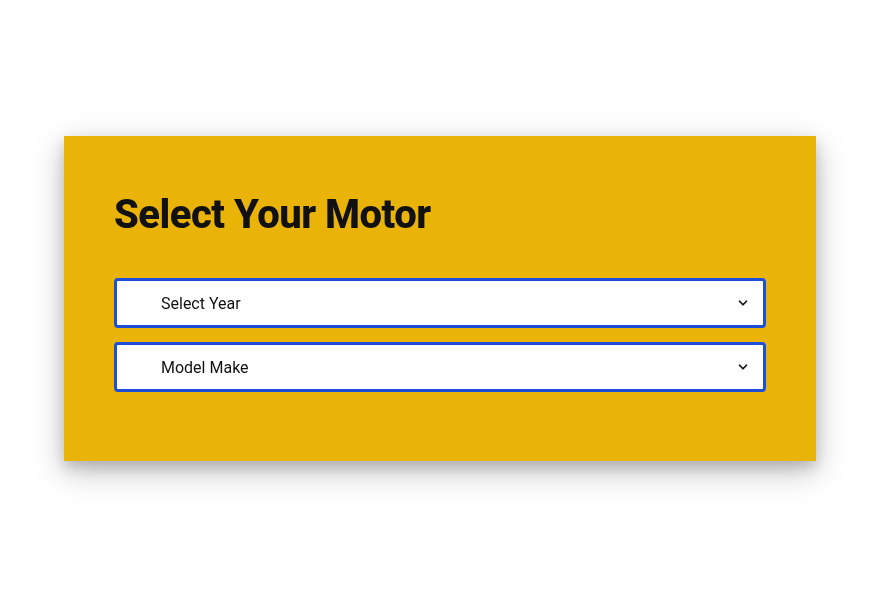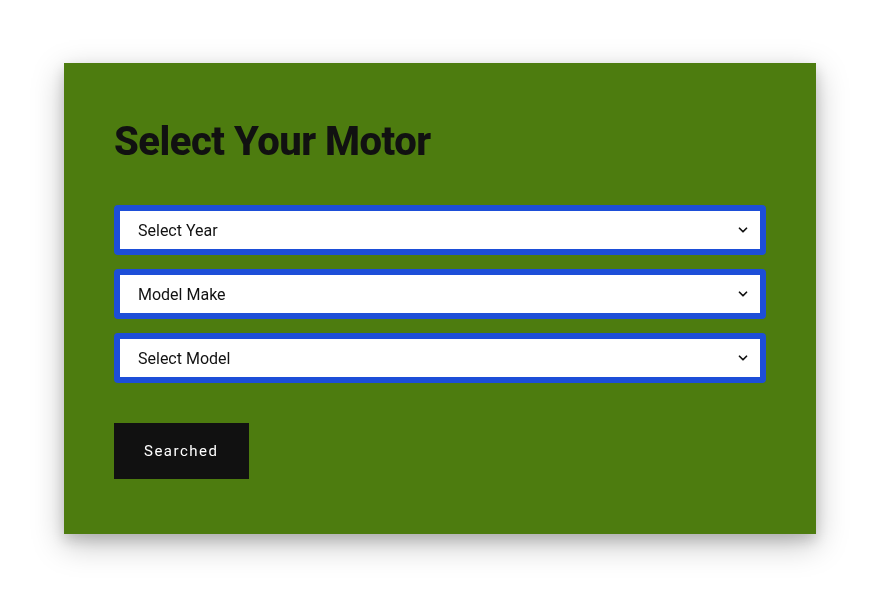--- a/index.html
+++ b/index.html
@@ -10,44 +10,44 @@
     body {
       font-family: -apple-system, BlinkMacSystemFont, "Segoe UI", Roboto, "Helvetica Neue", Arial, sans-serif;
       background: #ffffff;
       width: 880px;
       height: 597px;
       display: flex;
       align-items: center;
       justify-content: center;
     }
     .card {
-      background: #4d7c0f;
+      background: #eab308;
       width: 752px;
       padding: 55px 50px 55px 50px;
       box-shadow: 0 10px 30px rgba(0,0,0,0.25), 0 6px 12px rgba(0,0,0,0.15);
     }
     .title {
       font-size: 40px;
       font-weight: 800;
       color: #111111;
       letter-spacing: -0.5px;
       margin-bottom: 40px;
     }
     .select-wrapper {
       position: relative;
       width: 100%;
       margin-bottom: 14px;
     }
     .select-field {
       width: 100%;
       height: 50px;
-      border: 6px solid #1d4ed8;
+      border: 3px solid #1d4ed8;
       border-radius: 4px;
       background: #ffffff;
-      padding: 0 40px 0 18px;
+      padding: 0 40px 0 44px;
       font-size: 16px;
       color: #111111;
       appearance: none;
       -webkit-appearance: none;
       -moz-appearance: none;
       cursor: pointer;
       font-family: inherit;
       text-align: left;
       display: flex;
       align-items: center;
@@ -97,25 +97,14 @@
     <button type="button" class="select-field">
       <span>Model Make</span>
     </button>
     <span class="chevron">
       <svg viewBox="0 0 24 24" fill="none" stroke="#111111" stroke-width="3" stroke-linecap="round" stroke-linejoin="round">
           <polyline points="6 9 12 15 18 9"></polyline>
         </svg>
     </span>
   </div>
 
-  <div class="select-wrapper">
-    <button type="button" class="select-field">
-      <span>Select Model</span>
-    </button>
-    <span class="chevron">
-      <svg viewBox="0 0 24 24" fill="none" stroke="#111111" stroke-width="3" stroke-linecap="round" stroke-linejoin="round">
-          <polyline points="6 9 12 15 18 9"></polyline>
-        </svg>
-    </span>
-  </div>
 
-  <button class="search-button">Searched</button>
 </div>
 
 </body></html>

